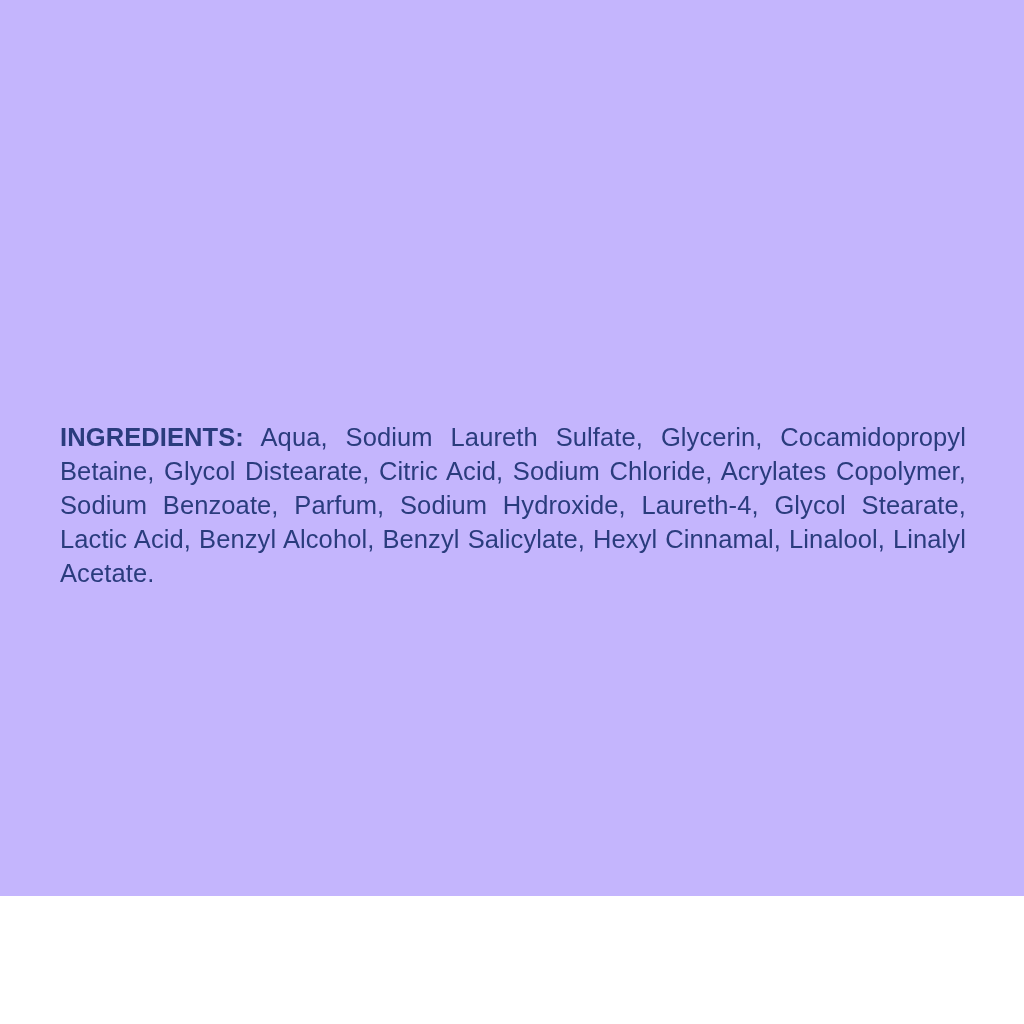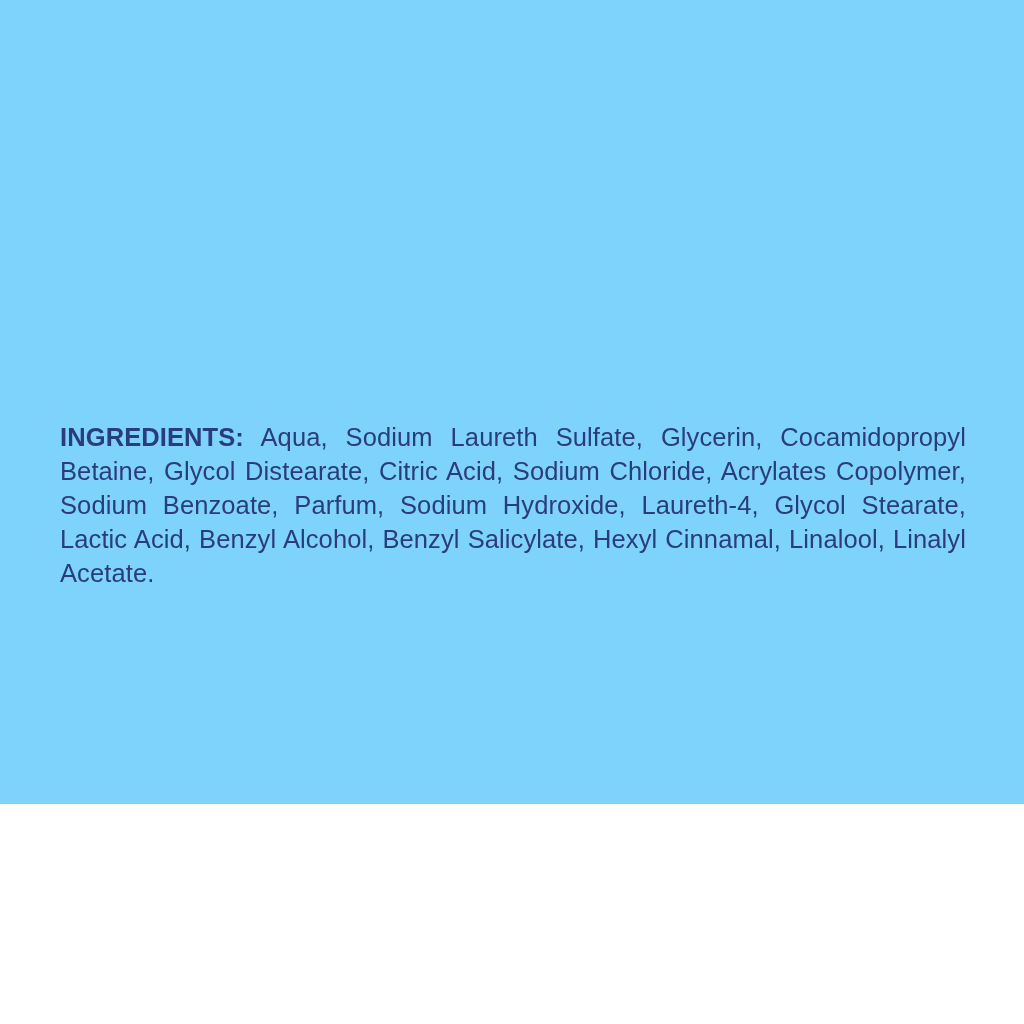--- a/index.html
+++ b/index.html
@@ -8,22 +8,22 @@
   }
   body {
     width: 1024px;
     height: 1024px;
     background: #ffffff;
     font-family: "Liberation Sans", sans-serif;
   }
   .page {
     position: relative;
     width: 1024px;
-    height: 804px;
-    background: #7dd3fc;
+    height: 896px;
+    background: #c4b5fd;
     box-sizing: border-box;
   }
   .ingredients-block {
     position: absolute;
     left: 60px;
     top: 420px;
     width: 906px;
     color: #2a3c7d;
     font-size: 25.5px;
     line-height: 34px;

